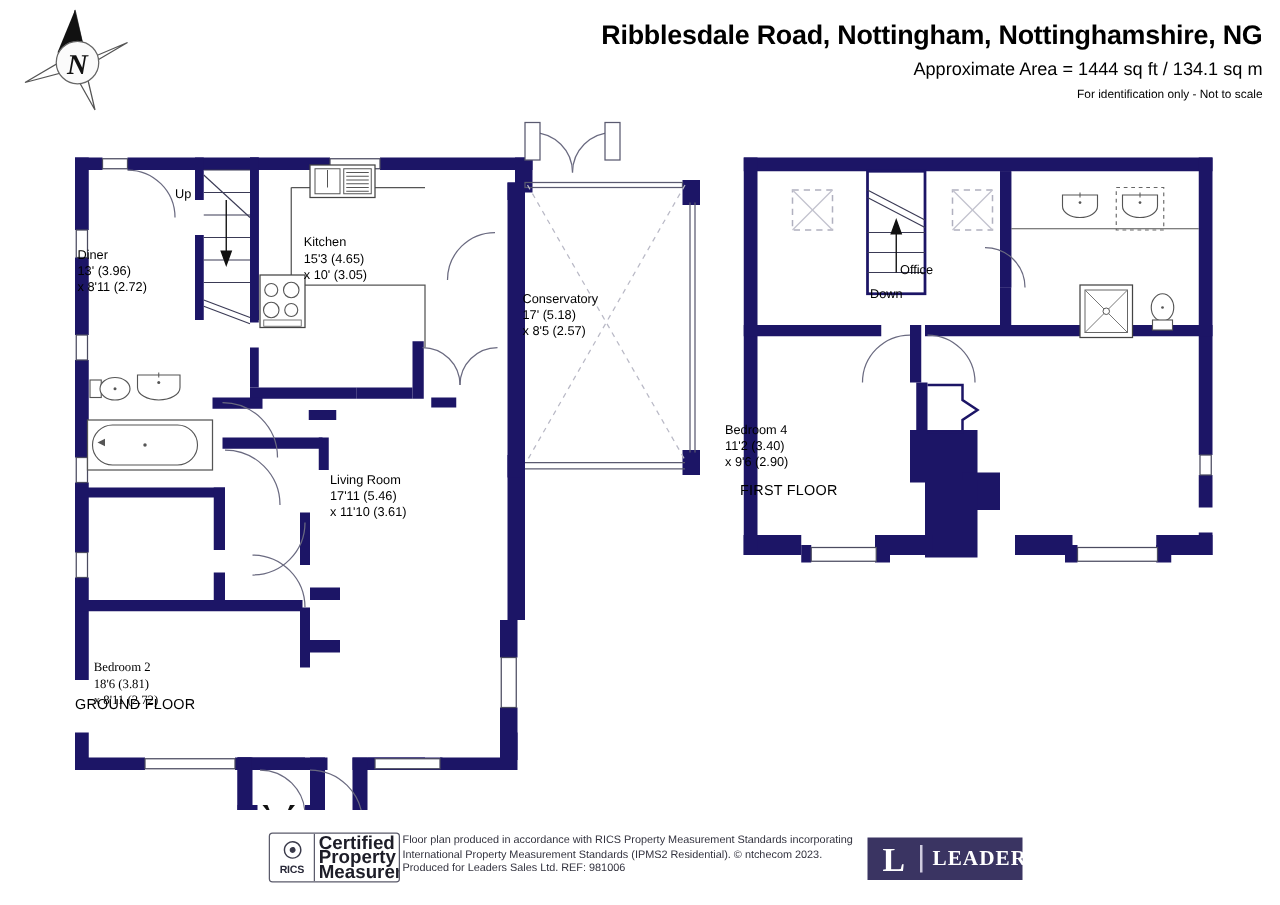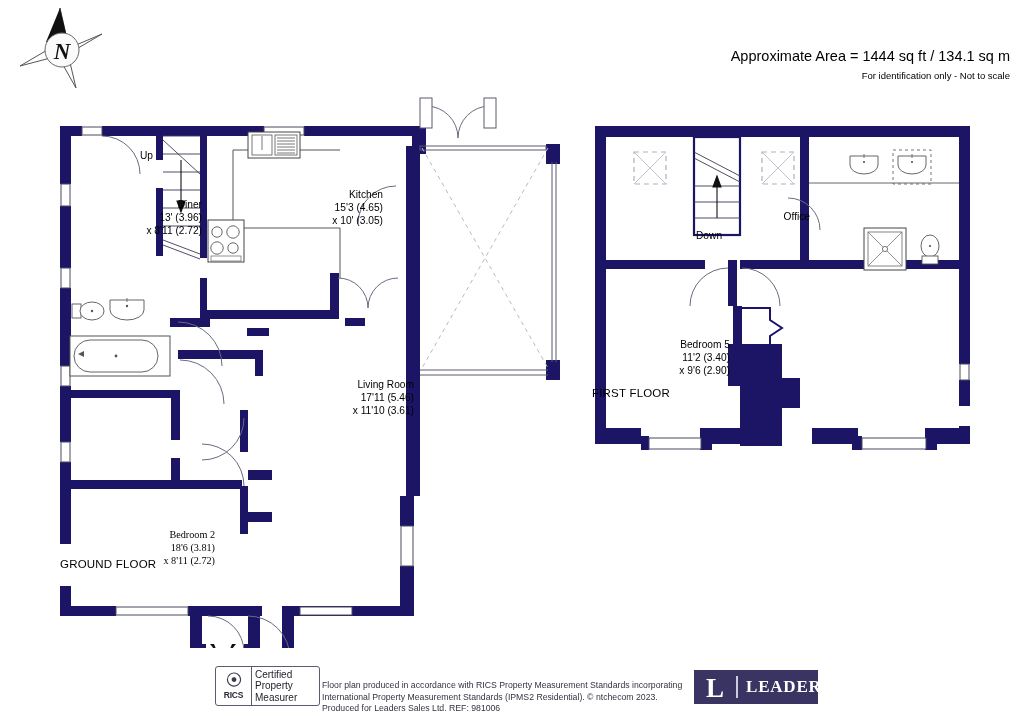--- a/index.html
+++ b/index.html
@@ -31,21 +31,21 @@
 
   
   #plan{position:absolute;left:0;top:88px;width:1024px;height:560px;}
   #plan svg{display:block;}
 
   .flab{
     position:absolute;font-size:11.5px;color:#000;letter-spacing:.2px;
     white-space:nowrap;
   }
   .rlab{
-    position:absolute;font-size:10.2px;color:#000;text-align:right;
+    position:absolute;font-size:10.2px;color:#000;text-align:left;
     white-space:nowrap;line-height:13.2px;
   }
   .rlab .nm{display:block;}
   .rlab .d1{display:block;}
   .rlab .d2{display:block;}
   .slab{position:absolute;font-size:10.2px;color:#000;white-space:nowrap;}
 
   
   #footer{position:absolute;left:0;top:652px;width:1024px;height:72px;}
   #rics{
@@ -61,24 +61,24 @@
     position:absolute;left:6px;top:4px;width:24px;height:20px;
     font-size:17px;line-height:20px;text-align:center;color:#3a3a4a;
   }
   #rics .mark .nm{
     position:absolute;left:0;top:23px;width:35px;
     font-size:8.5px;font-weight:bold;text-align:center;color:#2b2b3a;
     letter-spacing:-.2px;
   }
   #rics .txt{
     position:absolute;left:39px;top:2px;width:64px;
-    font-size:10px;font-weight:normal;line-height:11.3px;color:#1d1d28;
+    font-size:15px;font-weight:bold;line-height:11.3px;color:#1d1d28;
   }
   #credit{
-    position:absolute;left:322px;top:28px;width:372px;
+    position:absolute;left:322px;top:14px;width:372px;
     font-size:8.7px;line-height:11.6px;color:#33333f;
   }
   #leaders{
     position:absolute;left:694px;top:670px;width:124px;height:34px;
     background:#3a3462;
   }
   #leaders .L{
     position:absolute;left:12px;top:2px;
     font-family:"Liberation Serif","DejaVu Serif",serif;
     font-size:27px;font-weight:bold;color:#fff;line-height:32px;
@@ -102,20 +102,21 @@
 
       <polygon points="46,4 55,44 88,30 54,50 62,84 44,52 6,62 40,42" fill="#ffffff" stroke="#555" stroke-width="1"></polygon>
 
       <polygon points="46,4 56,46 32,38" fill="#111"></polygon>
 
       <circle cx="48" cy="46" r="17" fill="#fbfbfb" stroke="#666" stroke-width="1"></circle>
       <text x="48" y="55" text-anchor="middle" font-family="Liberation Serif, DejaVu Serif, serif" font-size="23" font-weight="bold" font-style="italic" fill="#111">N</text>
     </svg>
   </div>
 
+  <div id="title">Ribblesdale Road, Nottingham, Nottinghamshire, NG</div>
   <div id="area">Approximate Area = 1444 sq ft / 134.1 sq m</div>
   <div id="disclaimer">For identification only - Not to scale</div>
 </div>
 
 <div id="plan">
 <svg width="1024" height="560" viewBox="0 0 1024 560">
 
   <defs>
     <g id="doorSwing"></g>
   </defs>
@@ -455,39 +456,44 @@
     <span class="d1">13' (3.96)</span>
     <span class="d2">x 8'11 (2.72)</span>
   </div>
 
   <div class="rlab" style="left:243px;top:100px;width:140px;">
     <span class="nm">Kitchen</span>
     <span class="d1">15'3 (4.65)</span>
     <span class="d2">x 10' (3.05)</span>
   </div>
 
+  <div class="rlab" style="left:418px;top:145px;width:140px;">
+    <span class="nm">Conservatory</span>
+    <span class="d1">17' (5.18)</span>
+    <span class="d2">x 8'5 (2.57)</span>
+  </div>
 
   <div class="rlab" style="left:264px;top:290px;width:150px;">
     <span class="nm">Living Room</span>
     <span class="d1">17'11 (5.46)</span>
     <span class="d2">x 11'10 (3.61)</span>
   </div>
 
   <div class="rlab" style="left:75px;top:440px;width:140px;font-family:Liberation Serif, serif;">
     <span class="nm">Bedroom 2</span>
     <span class="d1">18'6 (3.81)</span>
     <span class="d2">x 8'11 (2.72)</span>
   </div>
 
   <div class="rlab" style="left:720px;top:122px;width:90px;">
     <span class="nm">Office</span>
   </div>
 
   <div class="rlab" style="left:580px;top:250px;width:150px;">
-    <span class="nm">Bedroom 5</span>
+    <span class="nm">Bedroom 4</span>
     <span class="d1">11'2 (3.40)</span>
     <span class="d2">x 9'6 (2.90)</span>
   </div>
 
 </div>
 
 <div id="footer">
 
   <div id="rics">
     <div class="mark">

